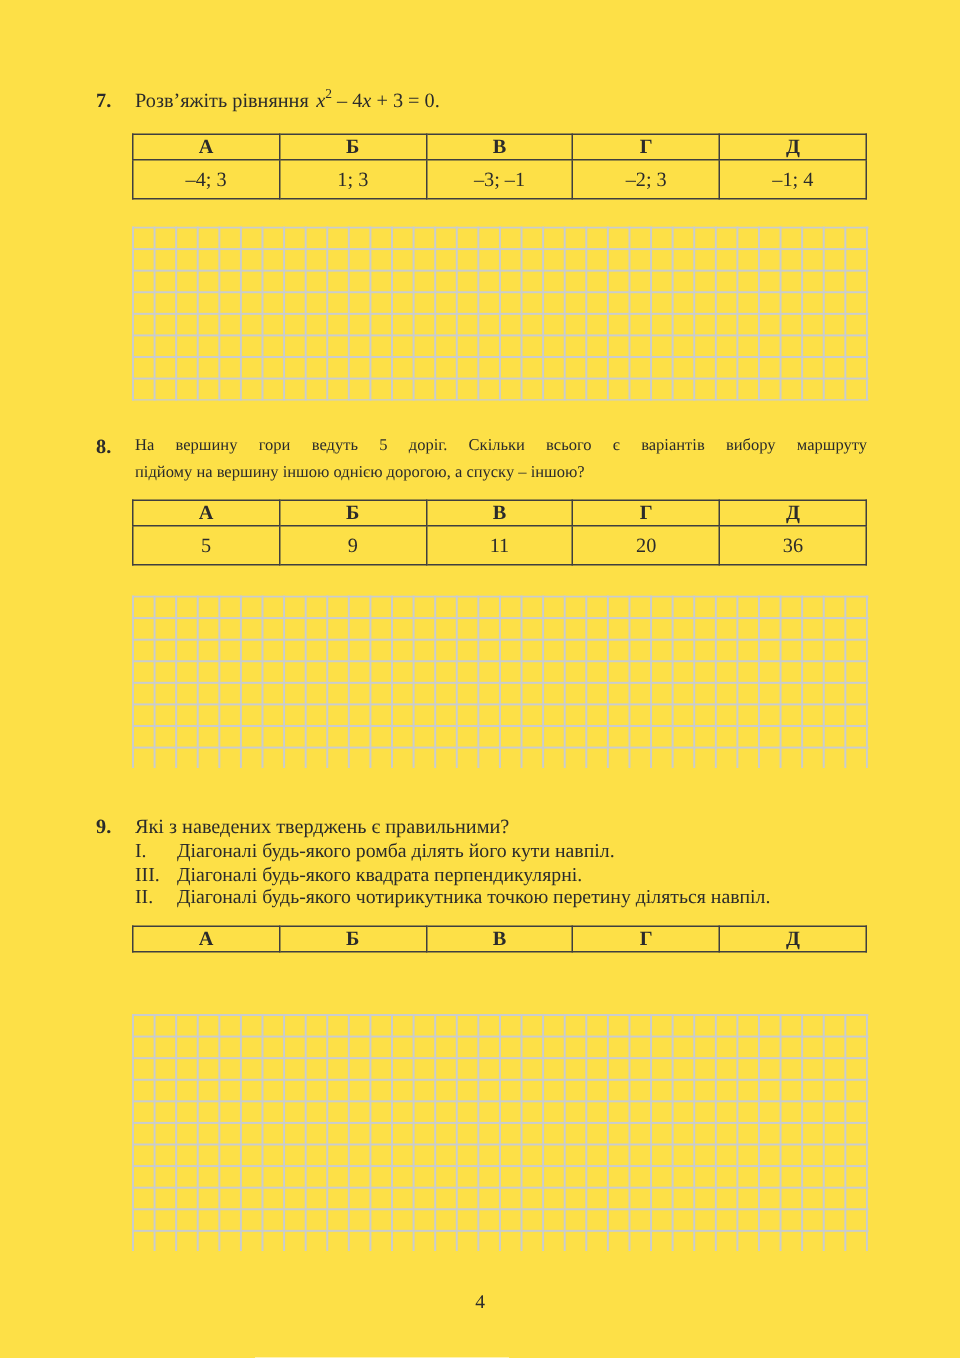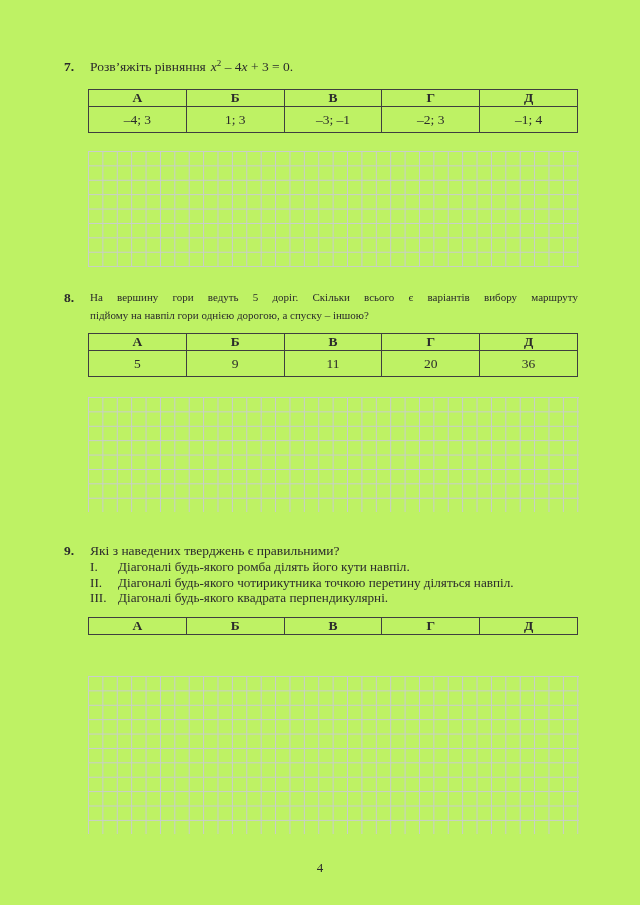--- a/index.html
+++ b/index.html
@@ -1,21 +1,21 @@
 <!DOCTYPE html>
 <html><head>
 <meta charset="utf-8">
 <style>
   * { margin: 0; padding: 0; box-sizing: border-box; }
   html, body { background: #ffffff; }
   .page {
     position: relative;
     width: 640px;
     height: 905px;
-    background: #bef264;
+    background: #fde047;
     font-family: "Liberation Serif", "DejaVu Serif", serif;
     color: #2b2b2b;
     overflow: hidden;
   }
   .qline {
     position: absolute;
     left: 64px;
     width: 516px;
     font-size: 13.5px;
     line-height: 17px;
@@ -108,21 +108,21 @@
   </tbody>
     </table>
 
   <div class="grid" style="top:151px; height:116px;"></div>
 
   <div class="qline" style="top:289px;">
     <span class="qnum">8.</span>
   </div>
   <div class="para" style="top:289px;">
     <div class="jline">На вершину гори ведуть 5 доріг. Скільки всього є варіантів вибору маршруту</div>
-    <div>підйому на навпіл гори однією дорогою, а спуску – іншою?</div>
+    <div>підйому на вершину іншою однією дорогою, а спуску – іншою?</div>
   </div>
 
   <table class="ans" style="top:333px;">
     <tbody>
         <tr>
       <th>А</th>
       <th>Б</th>
       <th>В</th>
       <th>Г</th>
       <th>Д</th>
@@ -142,26 +142,26 @@
   <div class="qline" style="top:542px;">
     <span class="qnum">9.</span><span class="qbody">Які з наведених тверджень є правильними?</span>
   </div>
 
   <div class="statements" style="top:559px;">
     <div class="stmt">
       <span class="stmt-label">I.</span>
       <span>Діагоналі будь-якого ромба ділять його кути навпіл.</span>
     </div>
     <div class="stmt">
+      <span class="stmt-label">III.</span>
+      <span>Діагоналі будь-якого квадрата перпендикулярні.</span>
+    </div>
+    <div class="stmt">
       <span class="stmt-label">II.</span>
       <span>Діагоналі будь-якого чотирикутника точкою перетину діляться навпіл.</span>
-    </div>
-    <div class="stmt">
-      <span class="stmt-label">III.</span>
-      <span>Діагоналі будь-якого квадрата перпендикулярні.</span>
     </div>
   </div>
 
   <table class="ans" style="top:617px;">
     <tbody>
         <tr>
       <th>А</th>
       <th>Б</th>
       <th>В</th>
       <th>Г</th>

